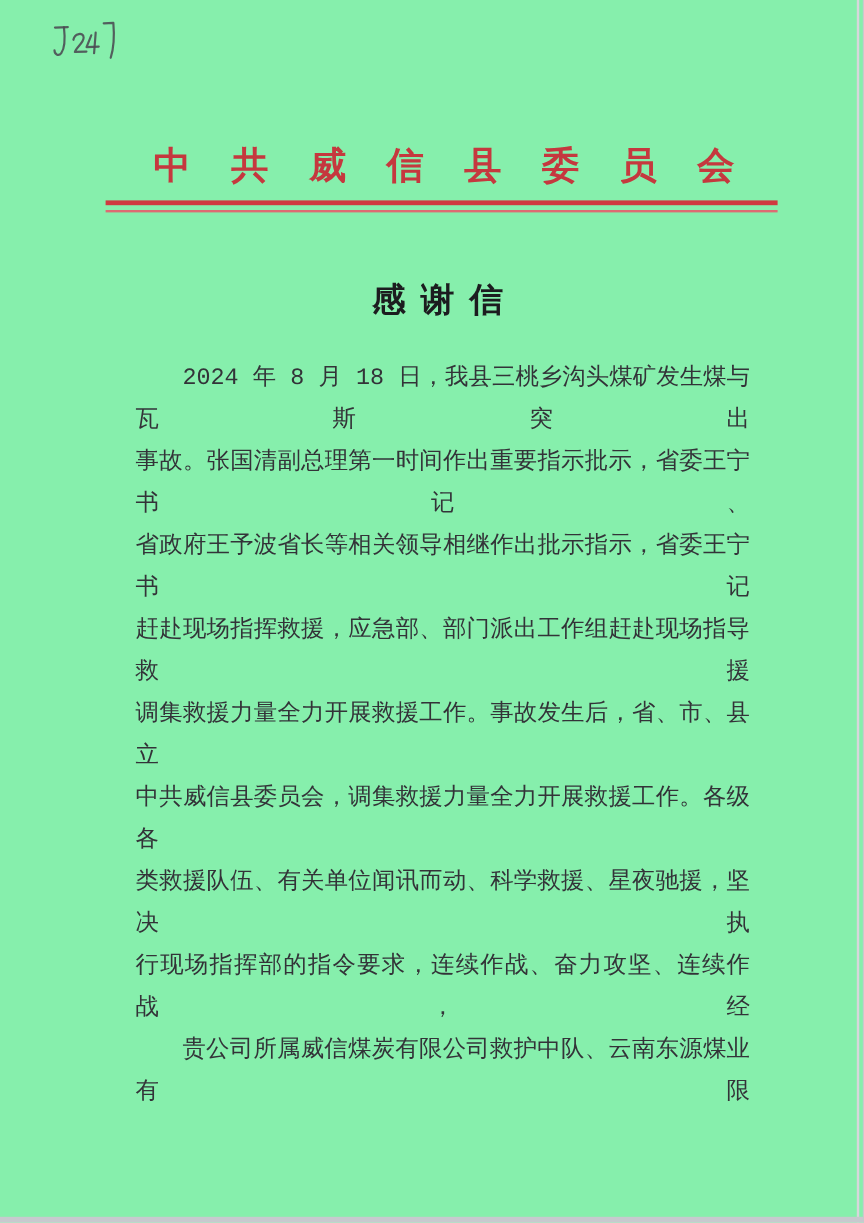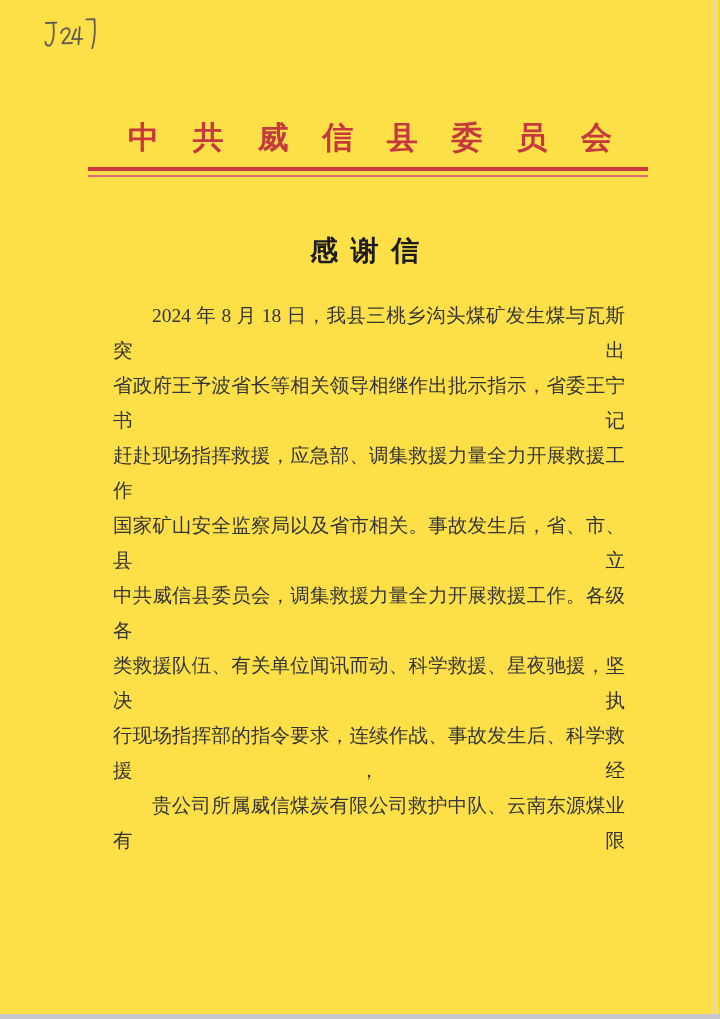--- a/index.html
+++ b/index.html
@@ -1,19 +1,19 @@
 <!DOCTYPE html>
 <html lang="zh"><head>
 <meta charset="utf-8">
 <style>
   html,body{margin:0;padding:0;background:#e9e9ec;}
   .page{
     position:relative;
     width:720px;height:1019px;
-    background:#fde047;
+    background:#86efac;
     overflow:hidden;
     font-family:"Liberation Serif","DejaVu Serif",serif;
     color:#2e2e33;
   }
   
   .handwriting{
     position:absolute;left:42px;top:14px;width:60px;height:44px;
     transform:rotate(-2deg);
   }
   .handwriting path{fill:none;stroke:#4b4a52;stroke-width:1.7;stroke-linecap:round;stroke-linejoin:round;opacity:.88;}
@@ -33,21 +33,21 @@
     box-sizing:border-box;
     font-size:28px;font-weight:bold;color:#1c1c1f;
     letter-spacing:0.45em;text-align:center;line-height:34px;
   }
   
   .letter-body{
     position:absolute;left:113px;top:298px;width:512px;
     font-size:19.5px;line-height:35px;color:#333338;
   }
   .line{width:512px;white-space:nowrap;}
-  .line.fill{white-space:normal;text-align:justify;text-align-last:justify;}
+  .line.fill{white-space:normal;text-align:justify;text-align-last:justify;font-family:Liberation Mono, monospace;}
   .line.indent{text-indent:2em;}
   
   .edge-right{position:absolute;top:0;right:4px;width:2px;height:1019px;background:#d7d7db;}
   .edge-right-outer{position:absolute;top:0;right:0;width:1px;height:1019px;background:#c9c9ce;}
   .edge-bottom{position:absolute;left:0;bottom:0;width:720px;height:5px;background:#c7c9ce;}
 </style>
 </head>
 <body>
 
 <div class="page">
@@ -63,26 +63,27 @@
 
   <div class="org-name" style="color: rgb(197, 56, 62);">中共威信县委员会</div>
 
   <div class="rule rule-top" style="background: rgb(207, 58, 64);"></div>
   <div class="rule rule-bottom" style="background: rgb(221, 107, 114);"></div>
 
   <h1 class="letter-title">感谢信</h1>
 
   <div class="letter-body">
       <div class="line fill indent">2024 年 8 月 18 日，我县三桃乡沟头煤矿发生煤与瓦斯突出</div>
+      <div class="line fill">事故。张国清副总理第一时间作出重要指示批示，省委王宁书记、</div>
       <div class="line fill">省政府王予波省长等相关领导相继作出批示指示，省委王宁书记</div>
-      <div class="line fill">赶赴现场指挥救援，应急部、调集救援力量全力开展救援工作</div>
-      <div class="line fill">国家矿山安全监察局以及省市相关。事故发生后，省、市、县立</div>
+      <div class="line fill">赶赴现场指挥救援，应急部、部门派出工作组赶赴现场指导救援</div>
+      <div class="line fill">调集救援力量全力开展救援工作。事故发生后，省、市、县立</div>
       <div class="line fill">中共威信县委员会，调集救援力量全力开展救援工作。各级各</div>
       <div class="line fill">类救援队伍、有关单位闻讯而动、科学救援、星夜驰援，坚决执</div>
-      <div class="line fill">行现场指挥部的指令要求，连续作战、事故发生后、科学救援，经</div>
+      <div class="line fill">行现场指挥部的指令要求，连续作战、奋力攻坚、连续作战，经</div>
       <div class="line fill indent">贵公司所属威信煤炭有限公司救护中队、云南东源煤业有限</div>
     </div>
 
   <div class="edge-right"></div>
   <div class="edge-right-outer"></div>
   <div class="edge-bottom"></div>
 
 </div>
 
 </body></html>

